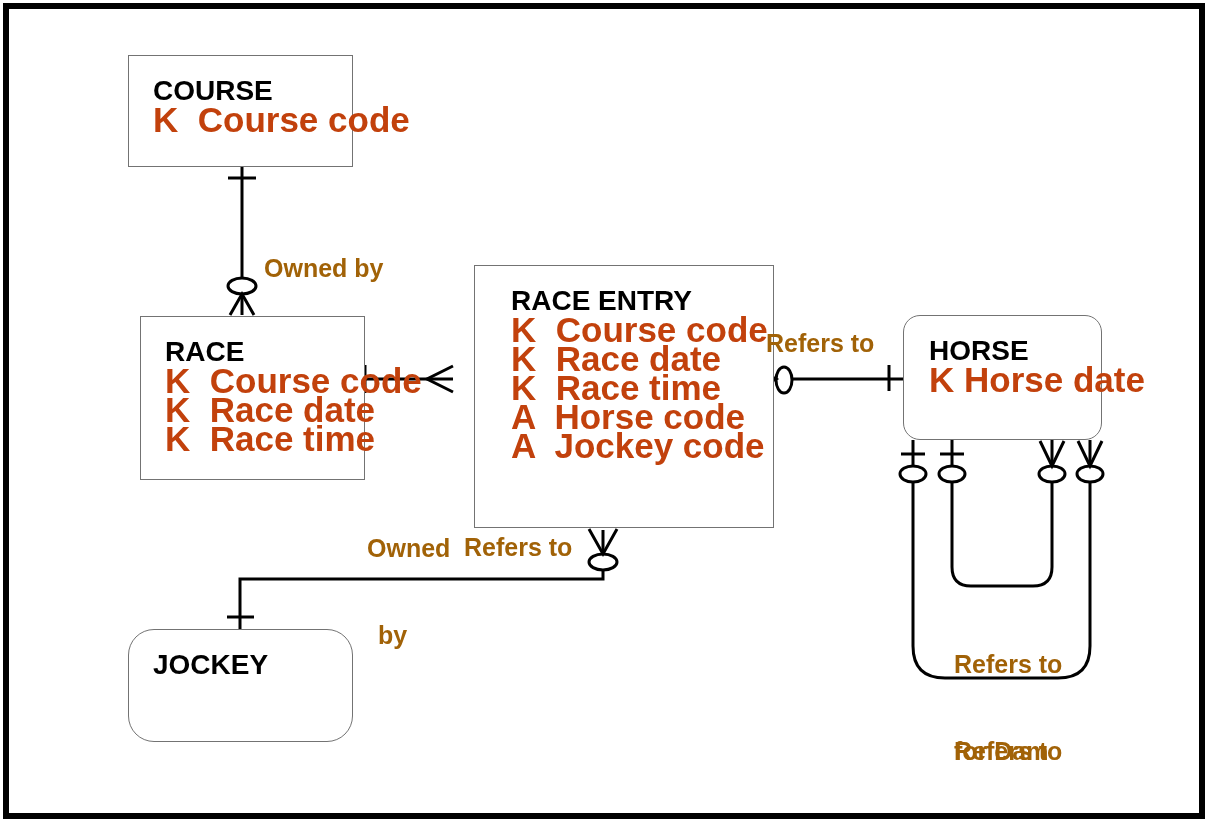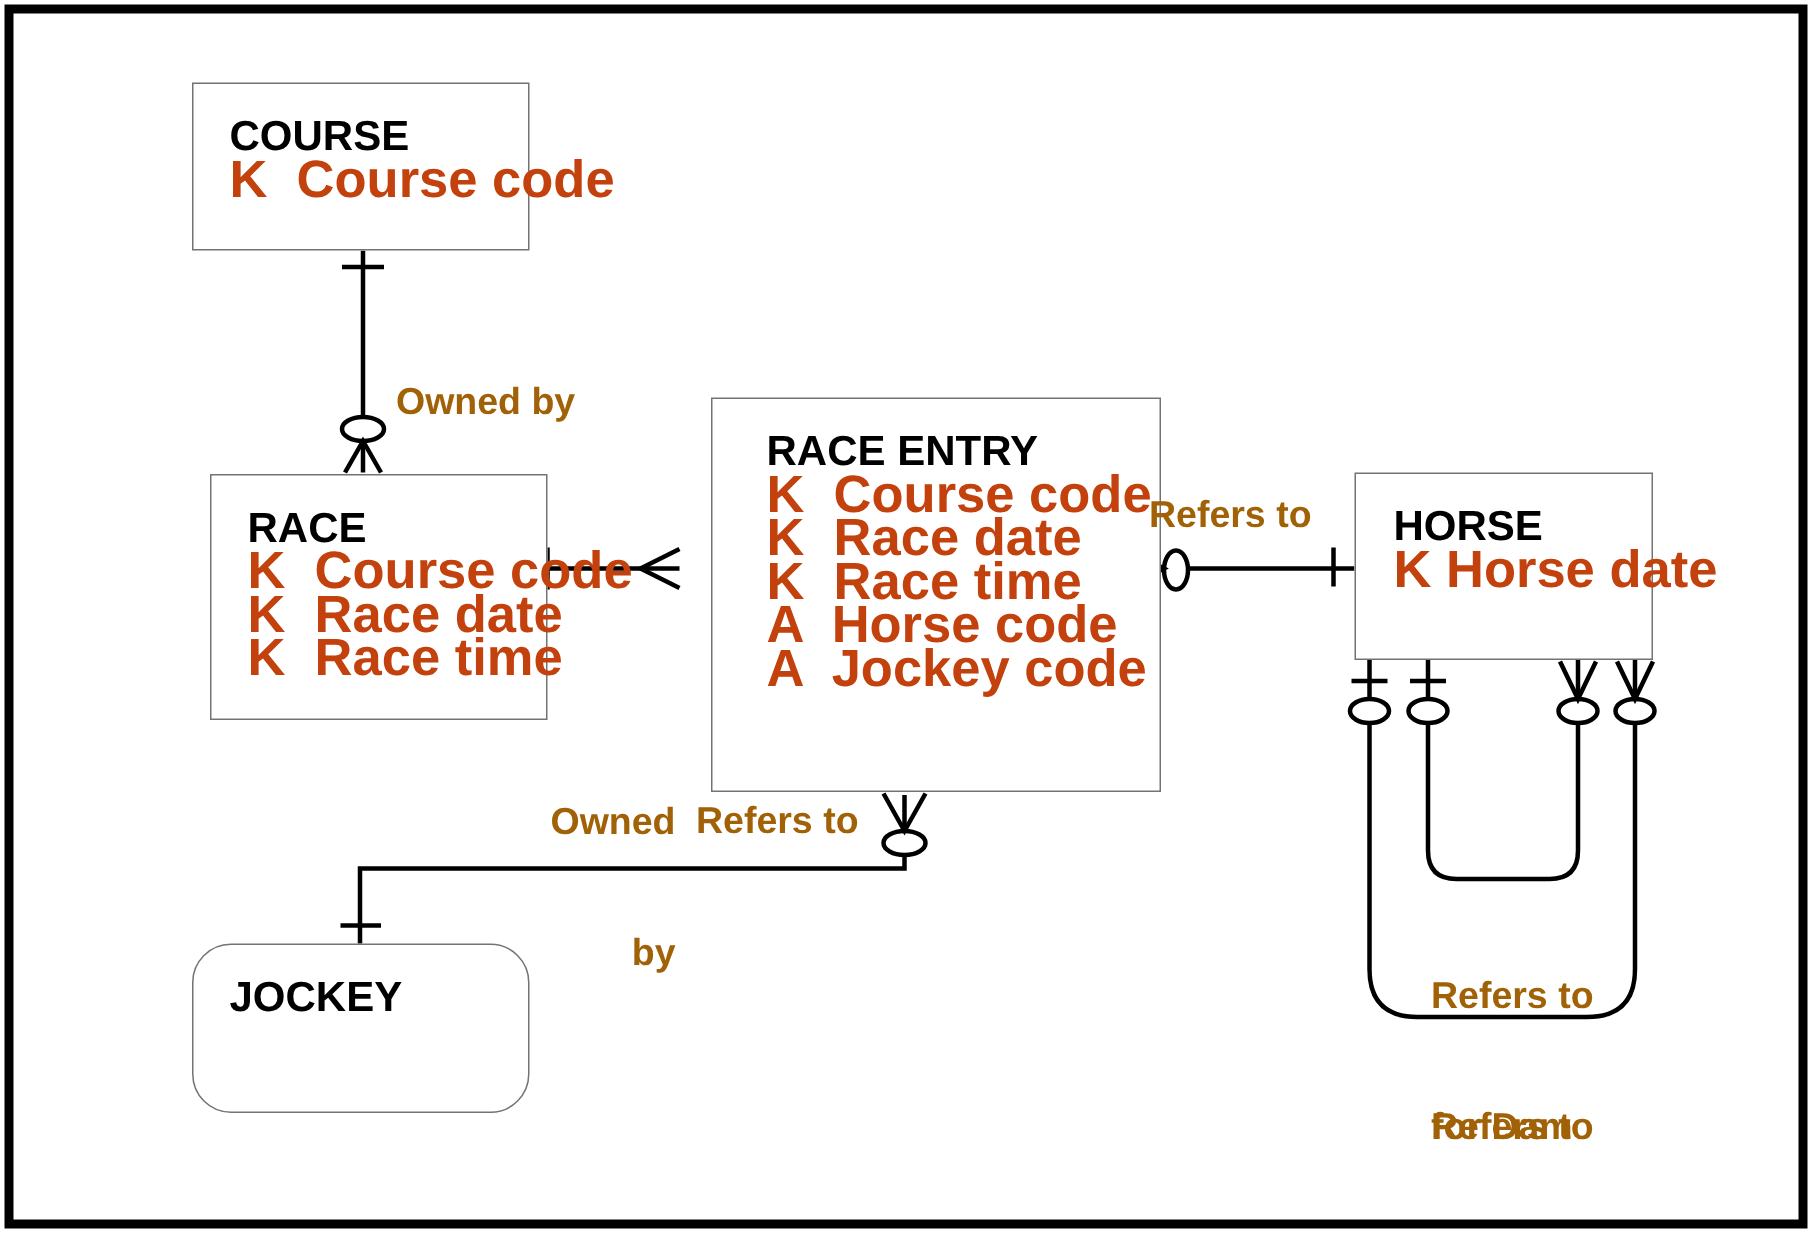--- a/index.html
+++ b/index.html
@@ -50,21 +50,21 @@
     white-space: pre;
   }
   .rel-label {
     position: absolute;
     font-size: 25px;
     font-weight: bold;
     line-height: 29px;
     color: #a16207;
     white-space: pre;
   }
-  .indent2 { padding-left: 11px; text-align: right; }
+  .indent2 { padding-left: 11px; }
 </style>
 </head>
 <body>
 
 <div class="canvas">
 
   <div class="page-border"></div>
 
   <svg class="rels" viewBox="0 0 1208 823">
 
@@ -112,21 +112,21 @@
 
   <div class="entity" style="left:453px; top:265px; width:300px; height:263px; padding-left:36px;margin-left:21px;">
     <div class="entity-title">RACE ENTRY</div>
     <div class="attr">K  Course code</div>
     <div class="attr">K  Race date</div>
     <div class="attr">K  Race time</div>
     <div class="attr">A  Horse code</div>
     <div class="attr">A  Jockey code</div>
   </div>
 
-  <div class="entity" style="left:903px; top:315px; width:199px; height:125px; padding-left:25px;">
+  <div class="entity" style="left:903px; top:315px; width:199px; height:125px; padding-left:25px;border-radius:17px;">
     <div class="entity-title">HORSE</div>
     <div class="attr">K Horse date</div>
   </div>
 
   <div class="entity" style="left:128px; top:629px; width:225px; height:113px;border-radius:26px;">
     <div class="entity-title">JOCKEY</div>
   </div>
 
   <div class="rel-label" style="left:264px; top:254px;">Owned by</div>
 

